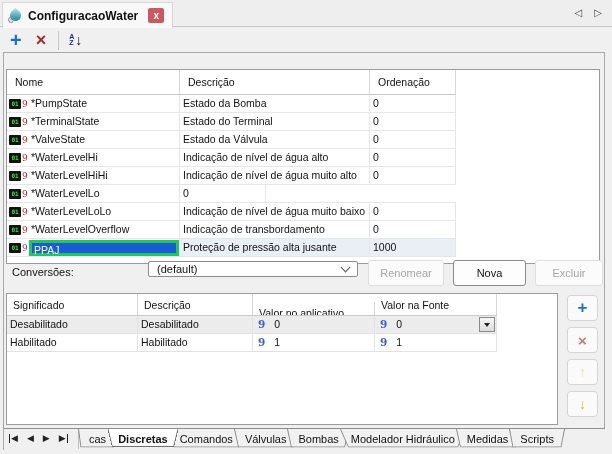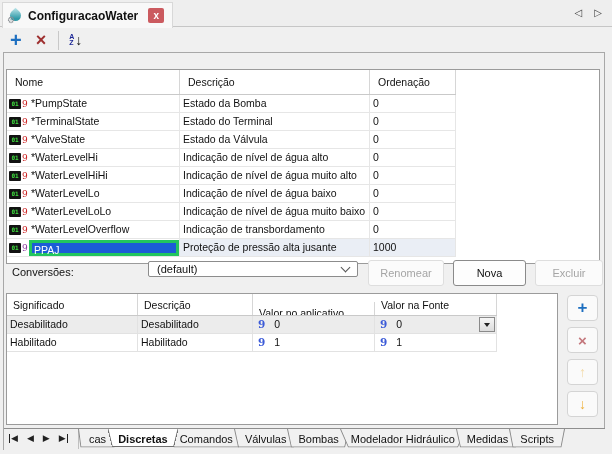--- a/index.html
+++ b/index.html
@@ -202,21 +202,20 @@
         <div class="tg-c3">0</div>
       </div>
         <div class="tg-row">
         <div class="tg-c1">
           <span class="tagicon">
             <span class="bits">01</span>
             <span class="tagnine">9</span>
           </span>
           <span class="tg-name-text">*WaterLevelLo</span>
         </div>
-        <div class="tg-c2">Indicação de nível de água baixo</div>
         <div class="tg-c3">0</div>
       </div>
         <div class="tg-row">
         <div class="tg-c1">
           <span class="tagicon">
             <span class="bits">01</span>
             <span class="tagnine">9</span>
           </span>
           <span class="tg-name-text">*WaterLevelLoLo</span>
         </div>

